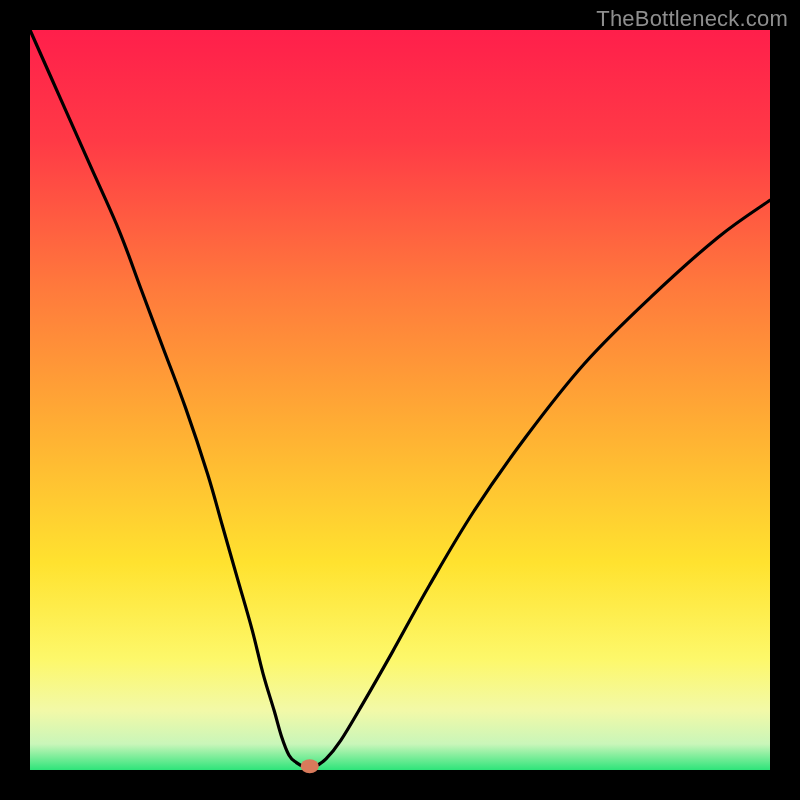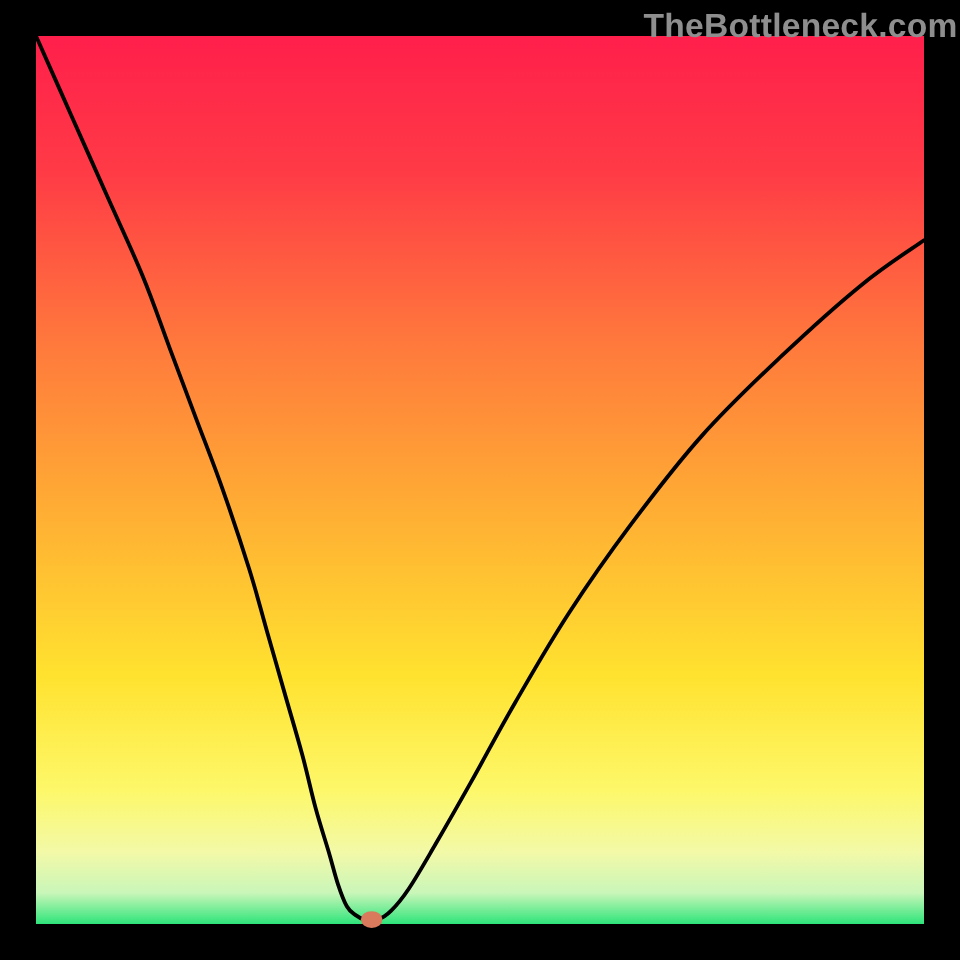--- a/index.html
+++ b/index.html
@@ -13,24 +13,24 @@
   }
   .outer {
     position: relative;
     width: 800px;
     height: 800px;
     background: #000;
   }
   .watermark {
     position: absolute;
     top: 6px;
-    right: 2px;
+    right: 12px;
     color: #8e8e8e;
-    font-size: 28px;
-    font-weight: 700;
+    font-size: 22px;
+    font-weight: 400;
     letter-spacing: 0.2px;
     z-index: 10;
   }
   svg {
     display: block;
     position: absolute;
     top: 0;
     left: 0;
   }
 </style>

